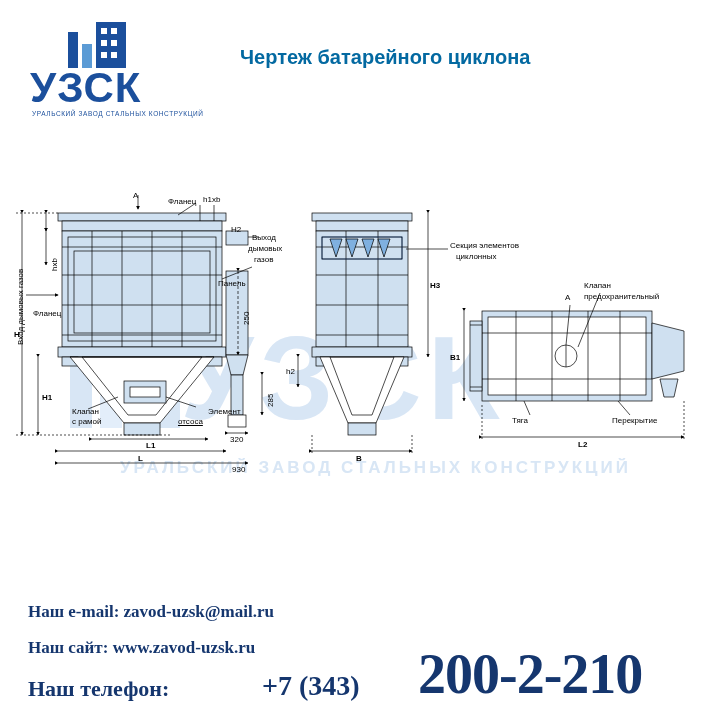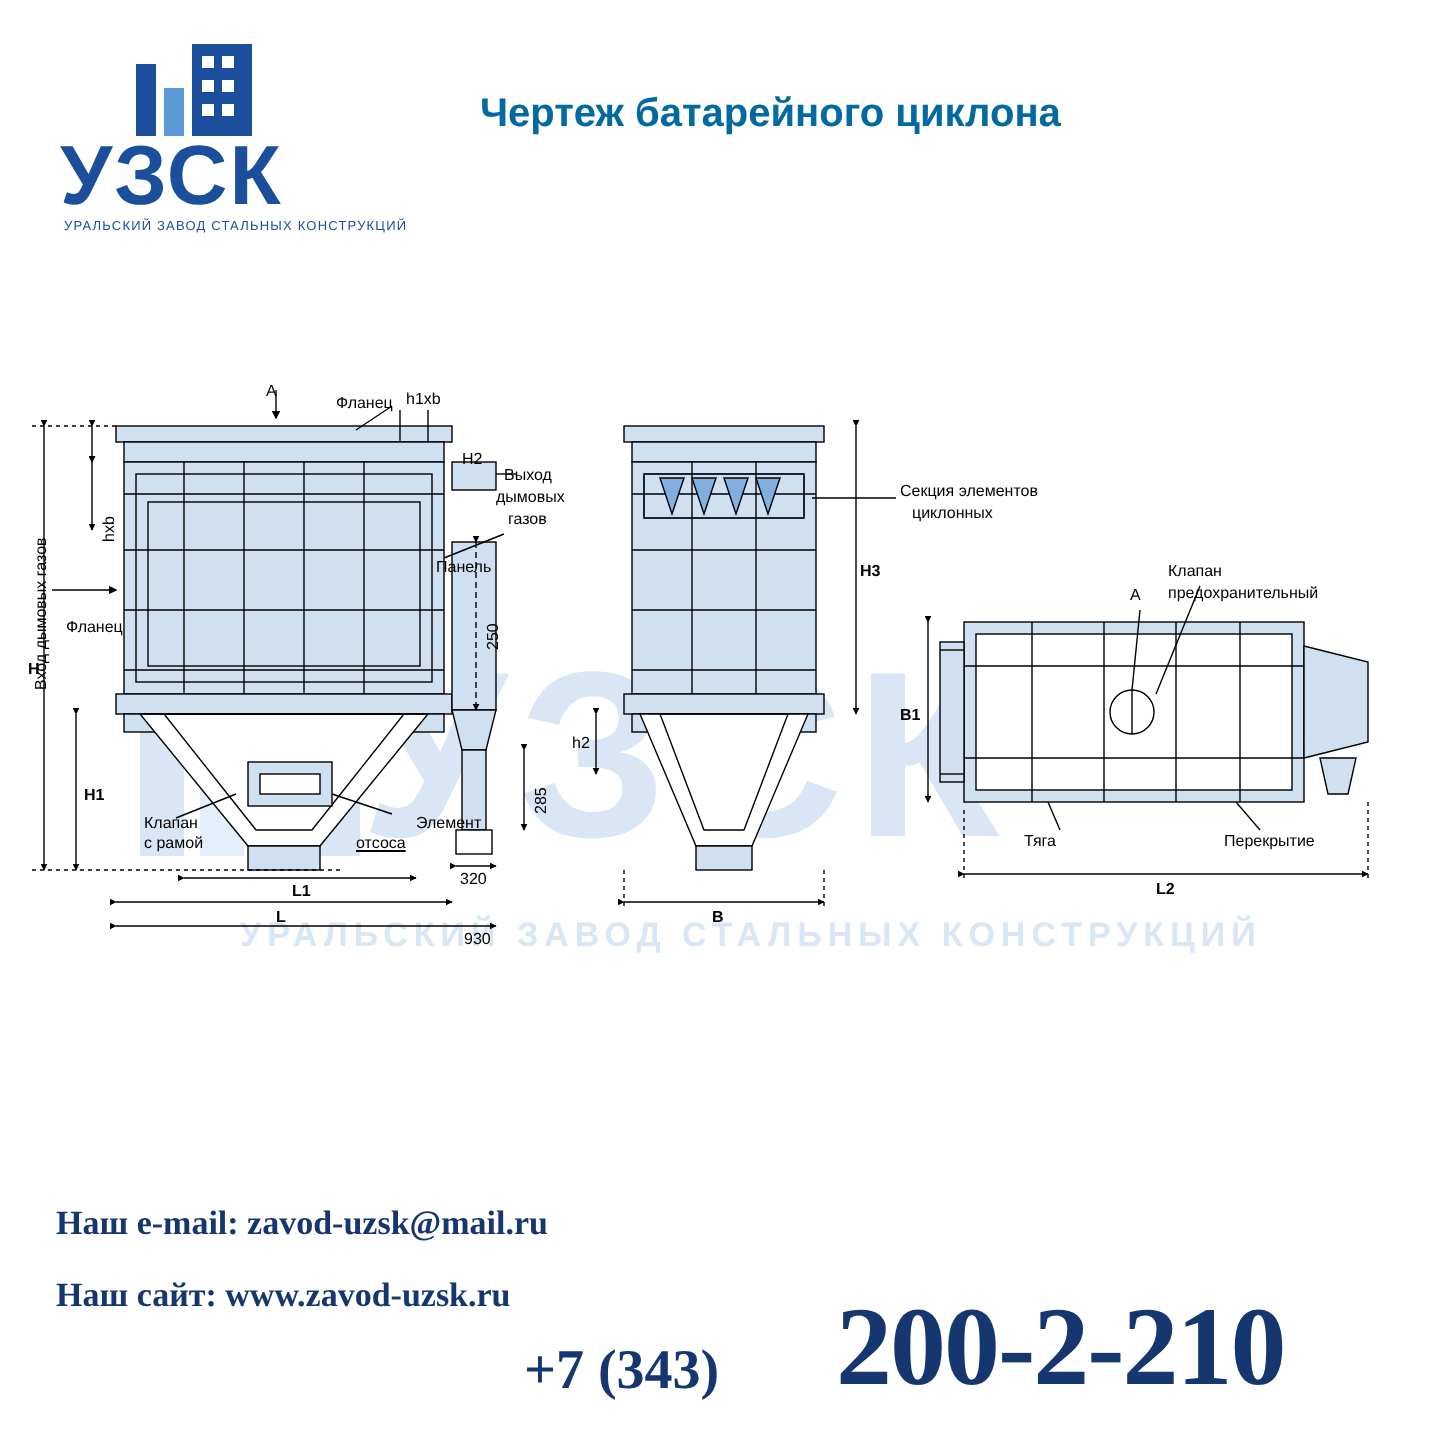--- a/index.html
+++ b/index.html
@@ -298,15 +298,16 @@
   <div class="lbl" style="left:584px;top:117px;">предохранительный</div>
   <div class="lbl b" style="left:450px;top:178px;">B1</div>
   <div class="lbl" style="left:512px;top:241px;">Тяга</div>
   <div class="lbl" style="left:612px;top:241px;">Перекрытие</div>
   <div class="lbl b" style="left:578px;top:265px;">L2</div>
 </div>
 
 <div class="footer">
   <div class="f-line f-site">Наш сайт: www.zavod-uzsk.ru</div>
   <div class="f-line f-mail">Наш e-mail: zavod-uzsk@mail.ru</div>
+  <div class="f-line f-phone-label">Наш телефон:</div>
   <div class="f-line f-code">+7 (343)</div>
   <div class="f-line f-num">200-2-210</div>
 </div>
 
 </body></html>

